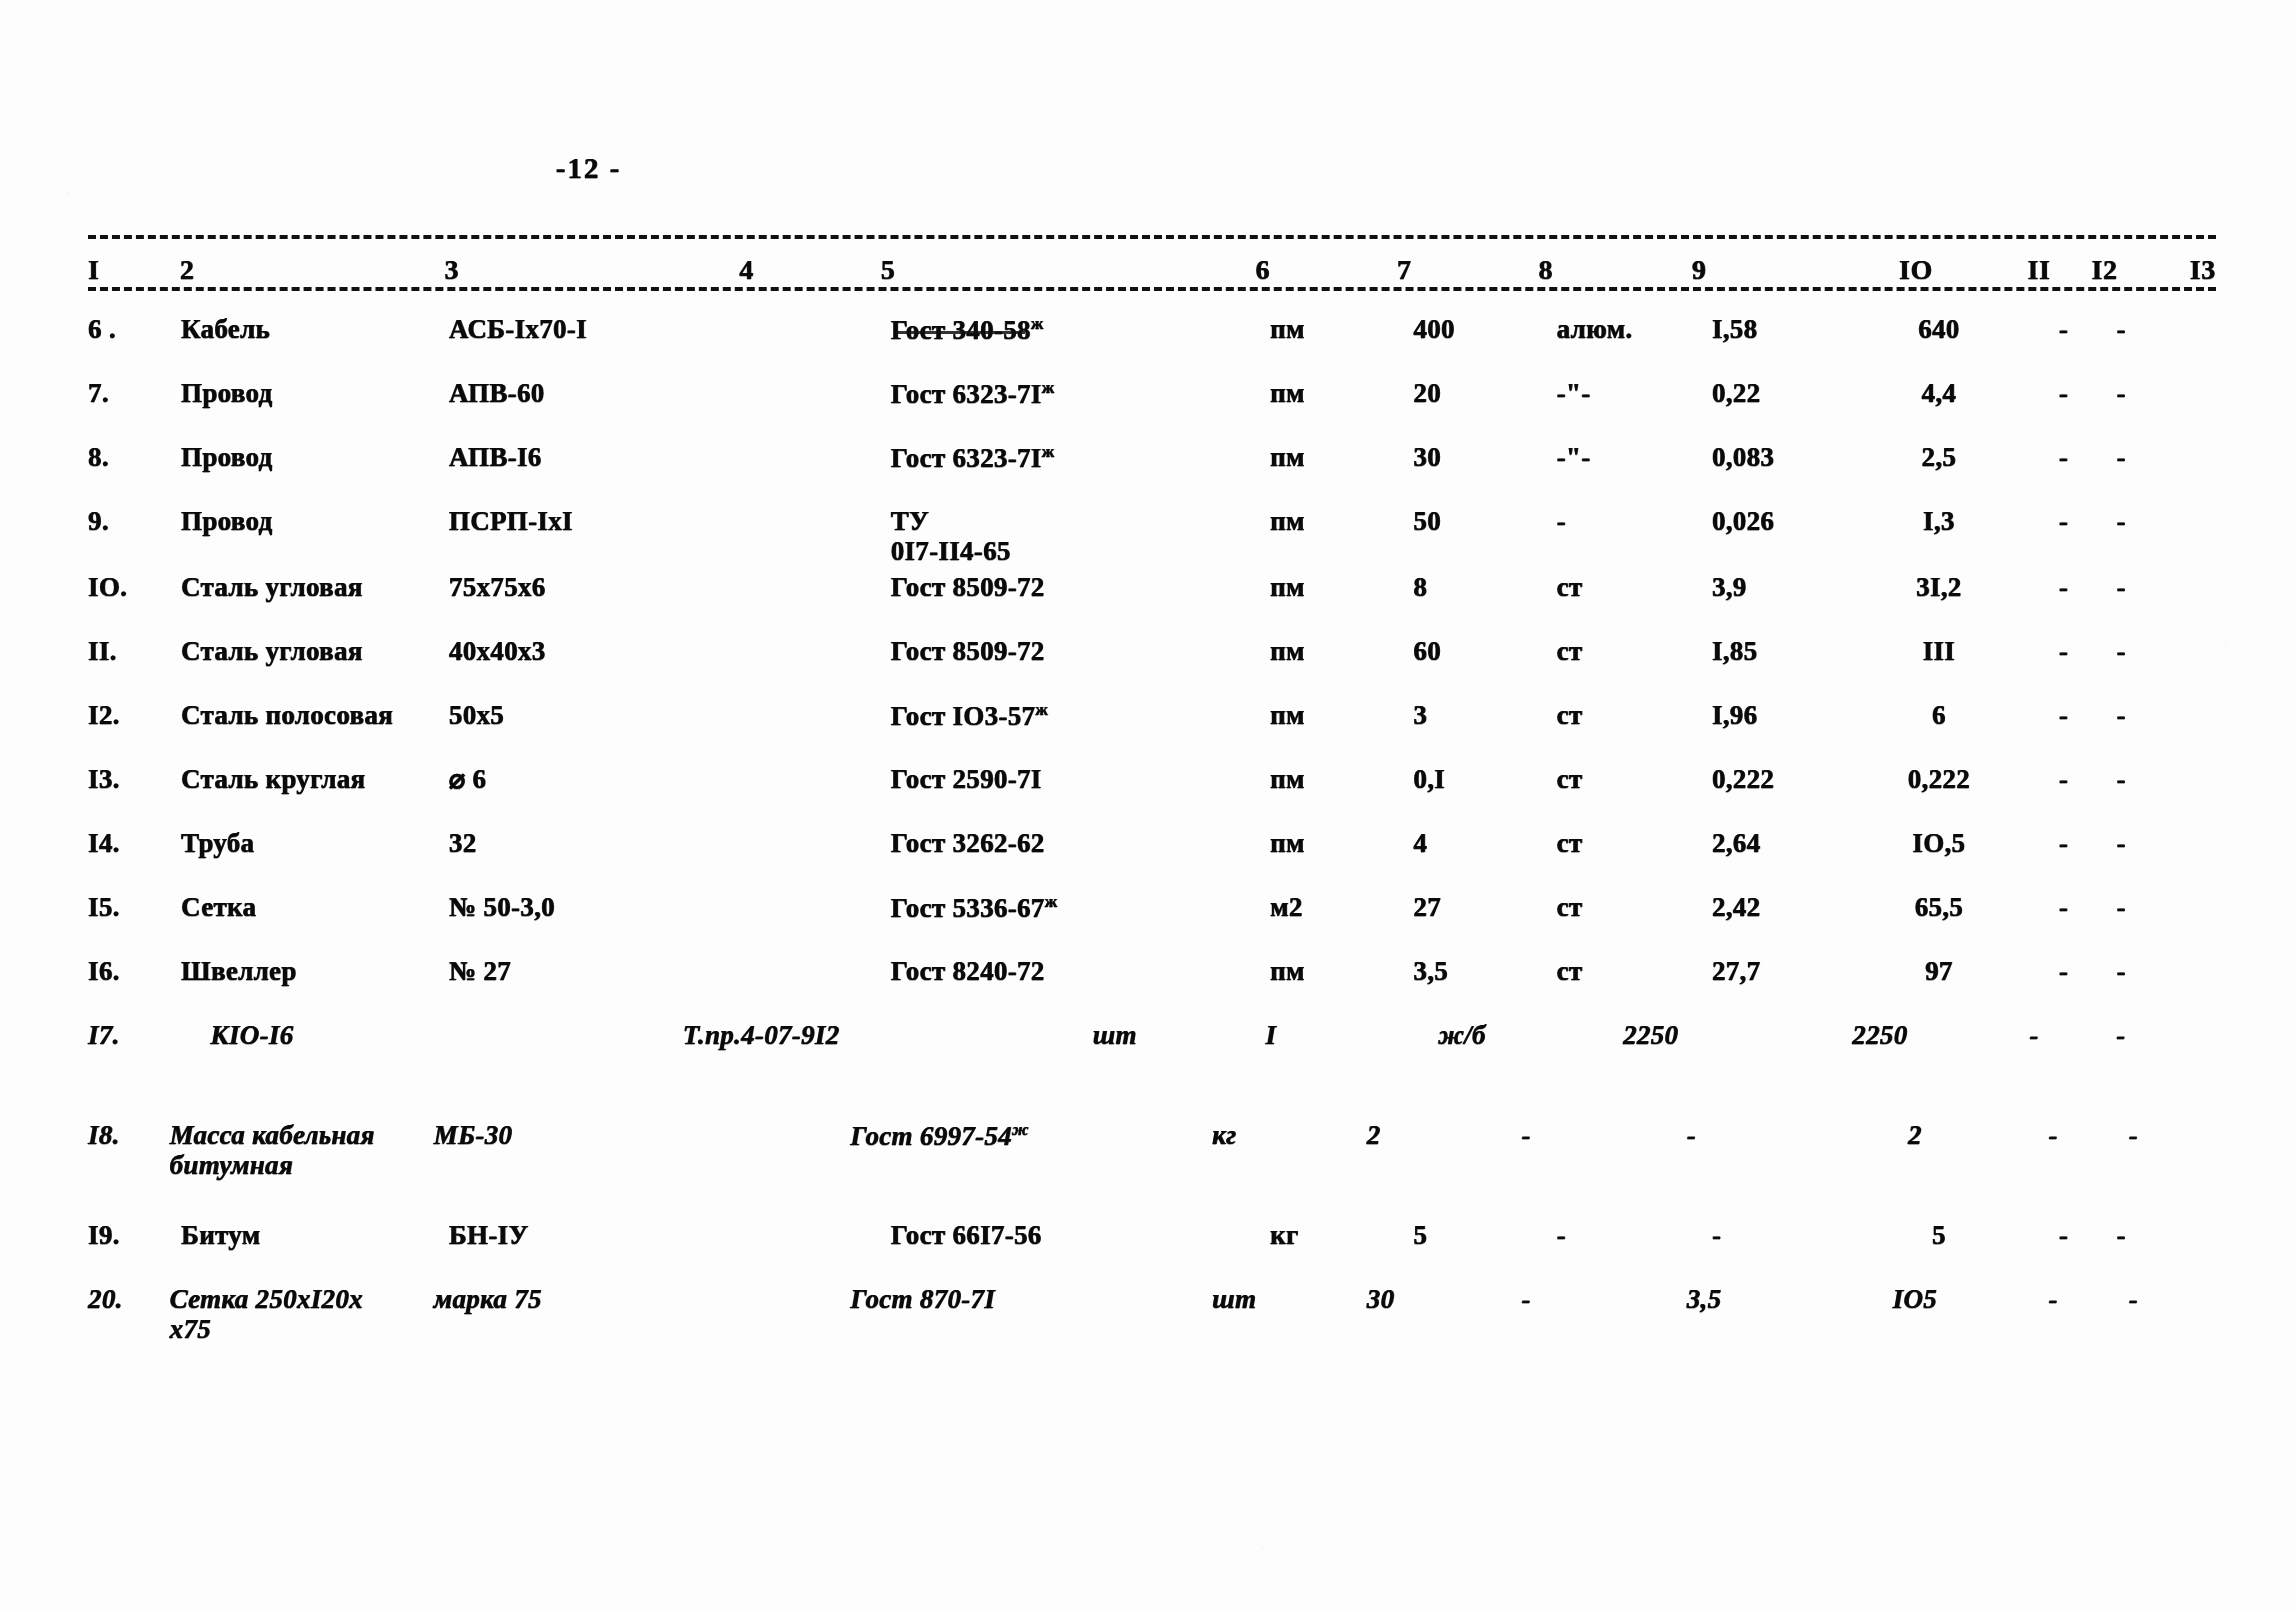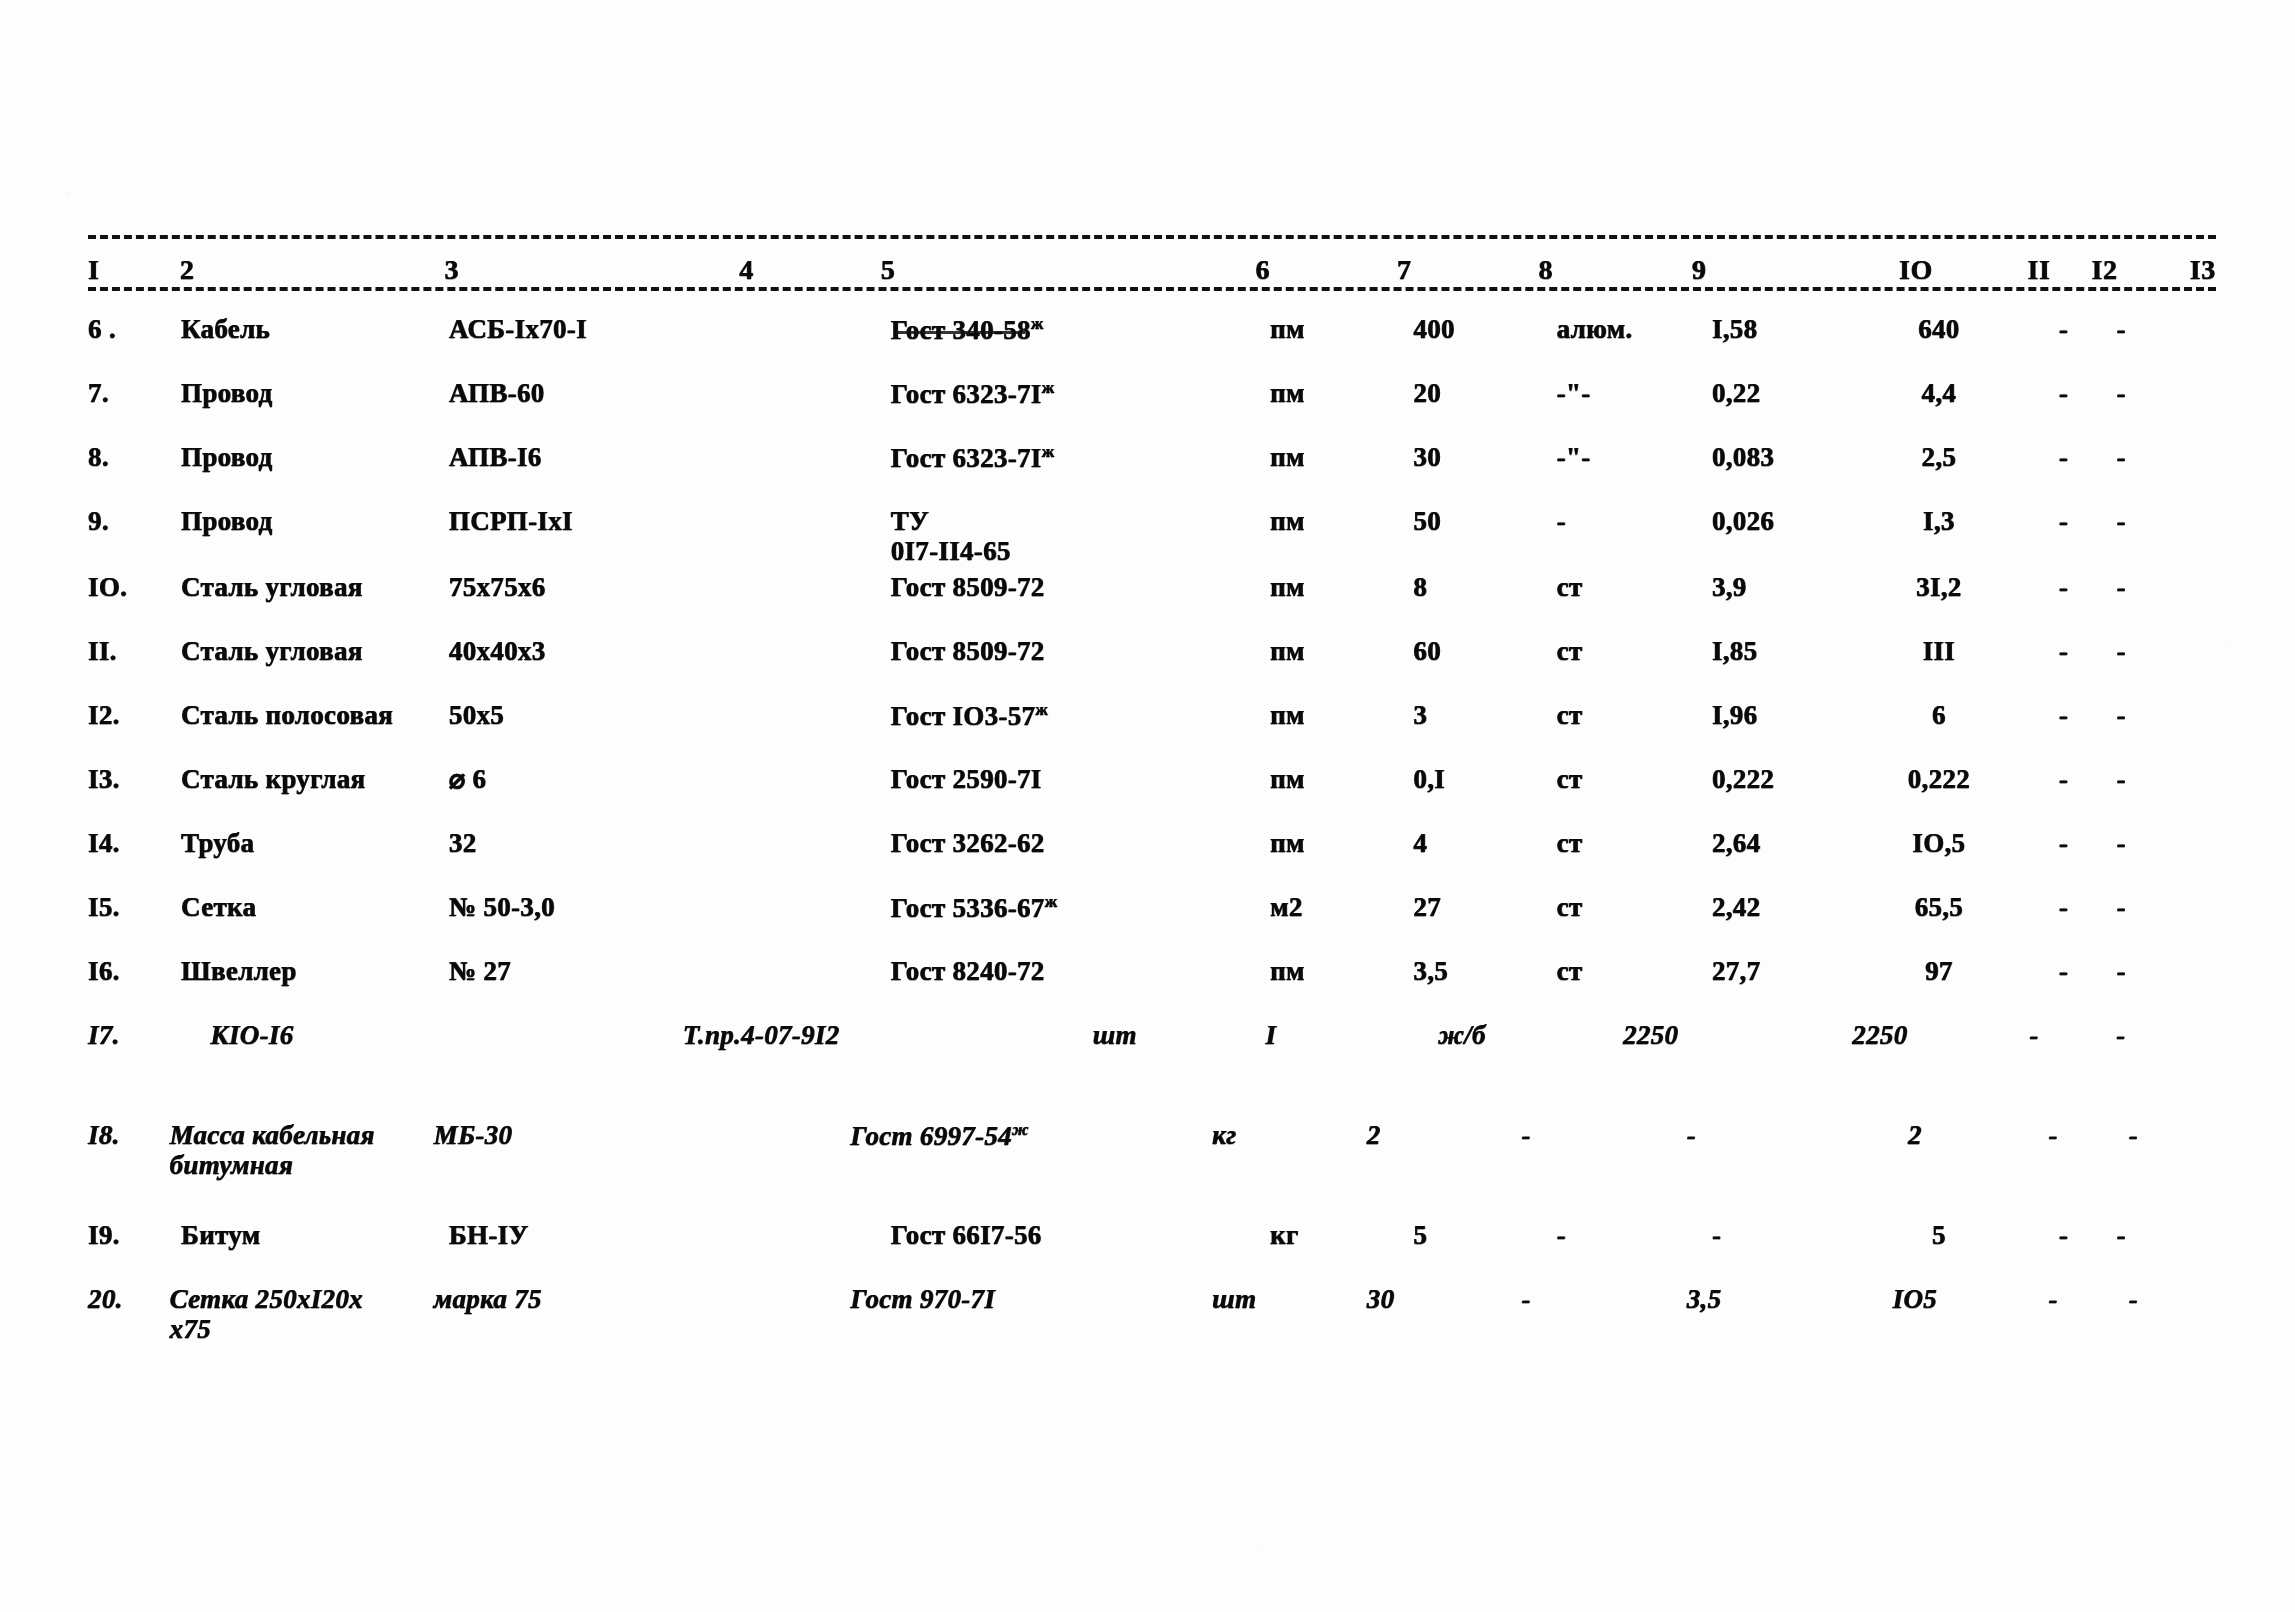--- a/index.html
+++ b/index.html
@@ -152,20 +152,21 @@
       0 0.7px 0 rgba(0,0,0,.35);
   }
 </style>
 </head>
 <body>
 
 <div class="page">
 
   <div class="scan-noise"></div>
 
+  <div class="page-number ink">-12 -</div>
 
   <div class="table-wrap">
 
     <div class="rule"></div>
 
     <div class="header-row ink">
       <div class="cell c-num">I</div>
       <div class="cell c-name">2</div>
       <div class="cell c-type">3</div>
       <div class="cell c-blank">4</div>
@@ -378,21 +379,21 @@
           <div class="cell c-w2">5</div>
           <div class="cell c-d1">-</div>
           <div class="cell c-d2">-</div>
         </div>
         <div class="data-row tall">
           <div class="cell c-num idx">20.</div>
           <div class="cell c-name">Сетка 250хI20х
       х75</div>
           <div class="cell c-type lower">марка 75</div>
           <div class="cell c-blank"></div>
-          <div class="cell c-gost lower">Гост 970-7I</div>
+          <div class="cell c-gost lower">Гост 870-7I</div>
           <div class="cell c-unit lower">шт</div>
           <div class="cell c-qty lower">30</div>
           <div class="cell c-mat lower">-</div>
           <div class="cell c-w1 lower">3,5</div>
           <div class="cell c-w2 lower">IO5</div>
           <div class="cell c-d1 lower">-</div>
           <div class="cell c-d2 lower">-</div>
         </div>
       </div>
 

